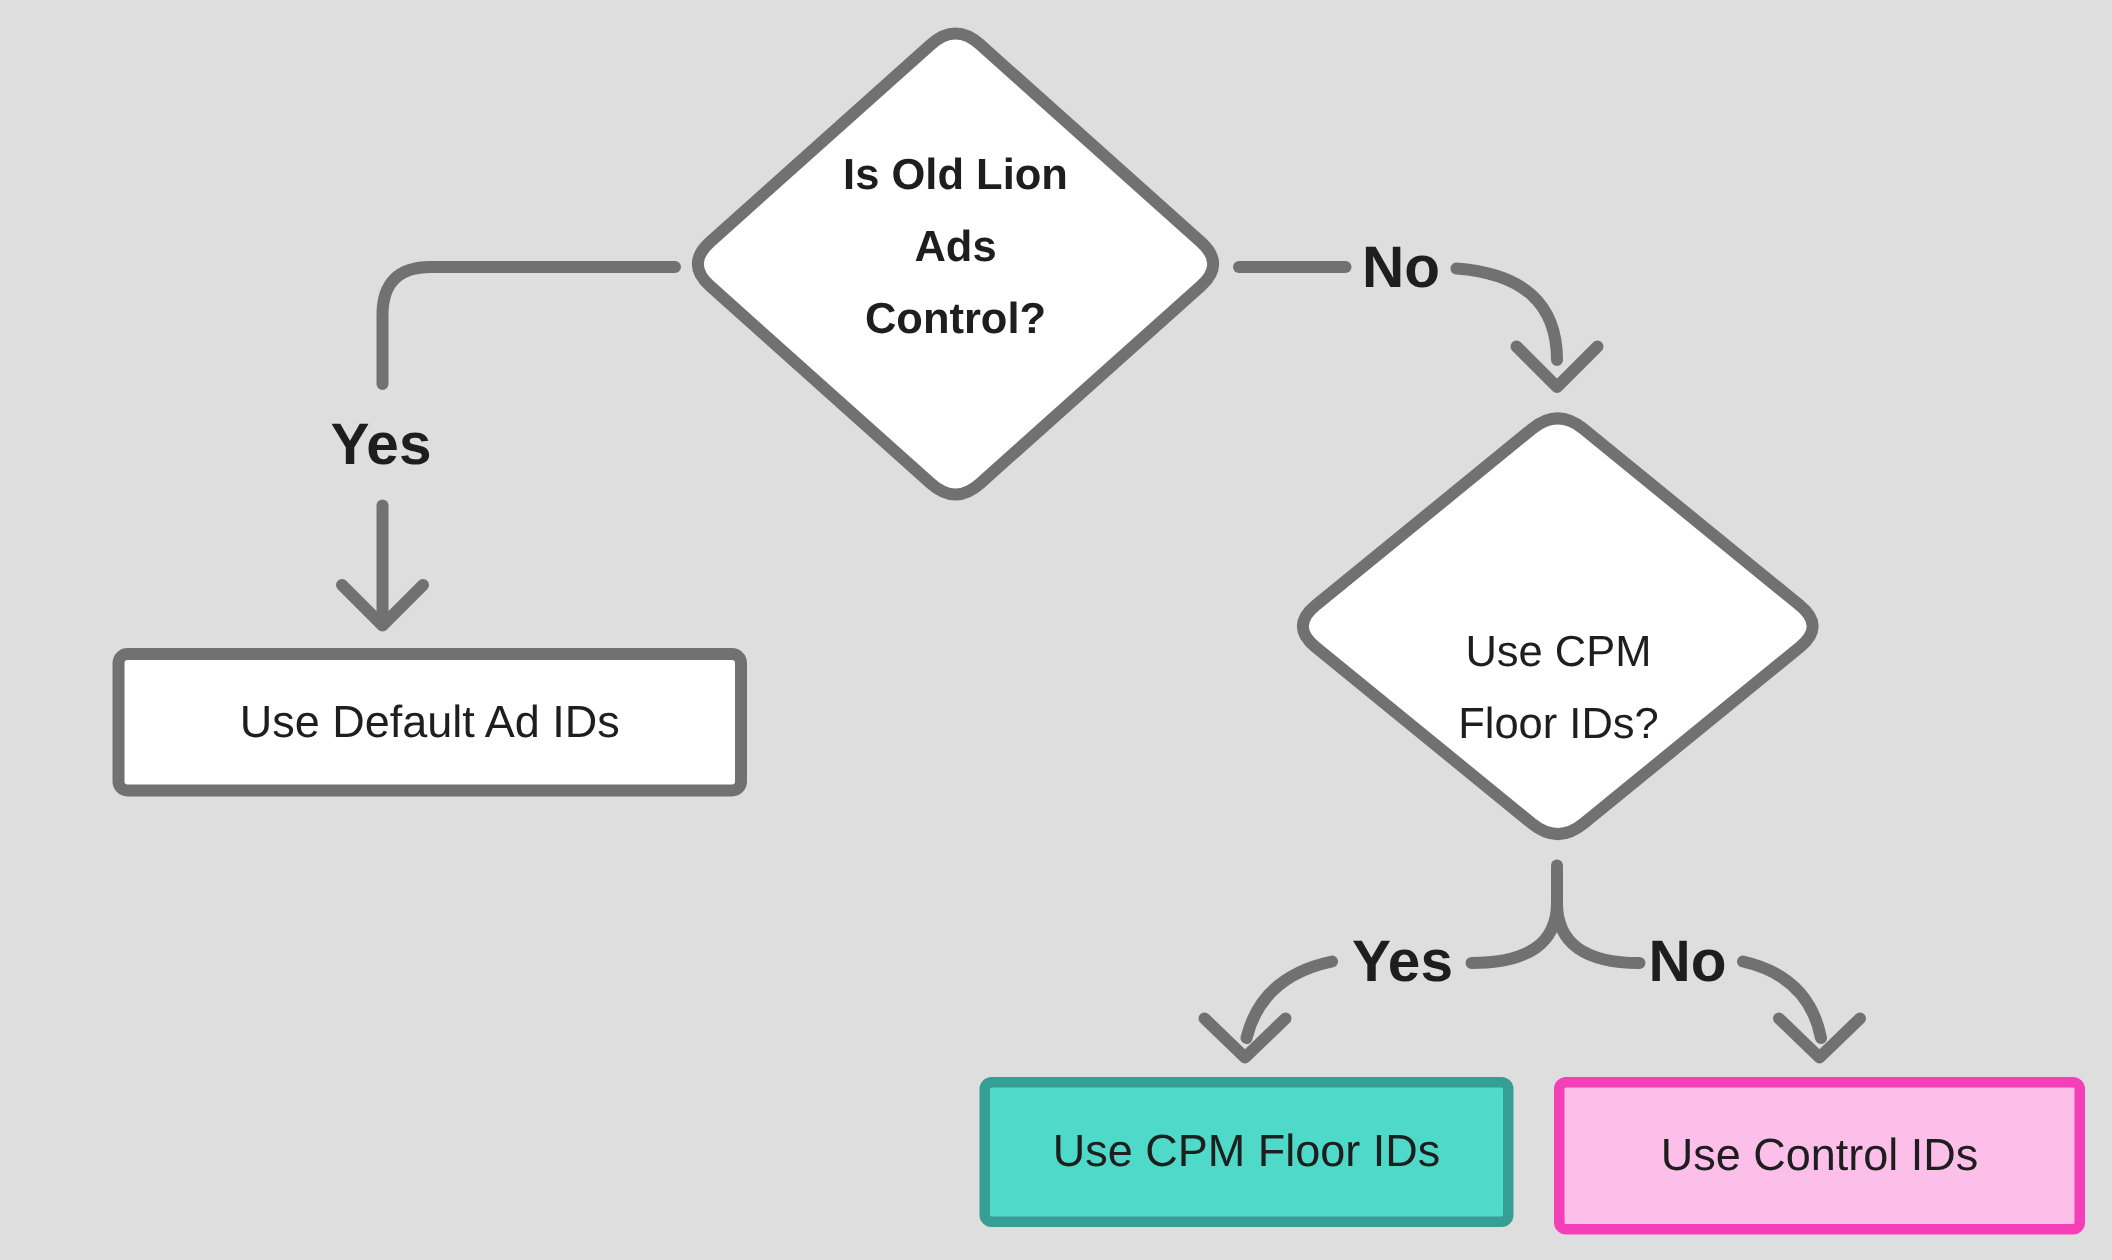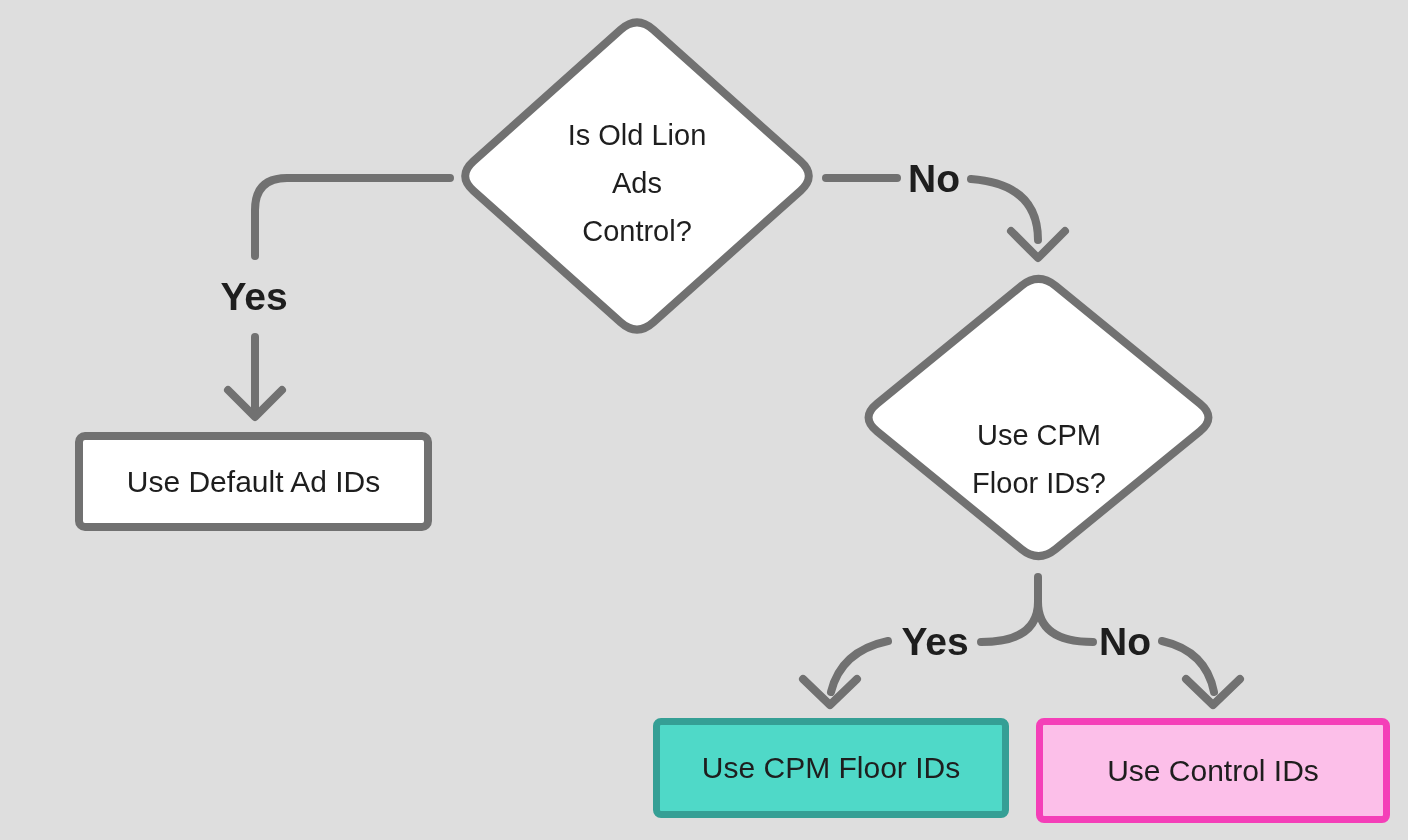--- a/index.html
+++ b/index.html
@@ -45,21 +45,21 @@
     display: flex;
     align-items: center;
     justify-content: center;
     font-size: 30px;
     border-radius: 10px;
     border-style: solid;
   }
   .box-default {
     left: 75px;
     top: 432px;
-    width: 357px;
+    width: 423px;
     height: 99px;
     border-width: 8px;
     background: #ffffff;
   }
   .box-cpm {
     left: 653px;
     top: 718px;
     width: 356px;
     height: 100px;
     border-width: 7px;
@@ -68,22 +68,23 @@
   .box-control {
     left: 1036px;
     top: 718px;
     width: 354px;
     height: 105px;
     border-width: 7px;
     border-radius: 8px;
   }
   .d1-label {
     left: 487px;
-    top: 111px;
+    top: 93px;
     width: 300px;
+    font-weight: bold;
   }
   .d2-label {
     left: 889px;
     top: 371px;
     width: 300px;
   }
 </style>
 </head>
 <body>
 

